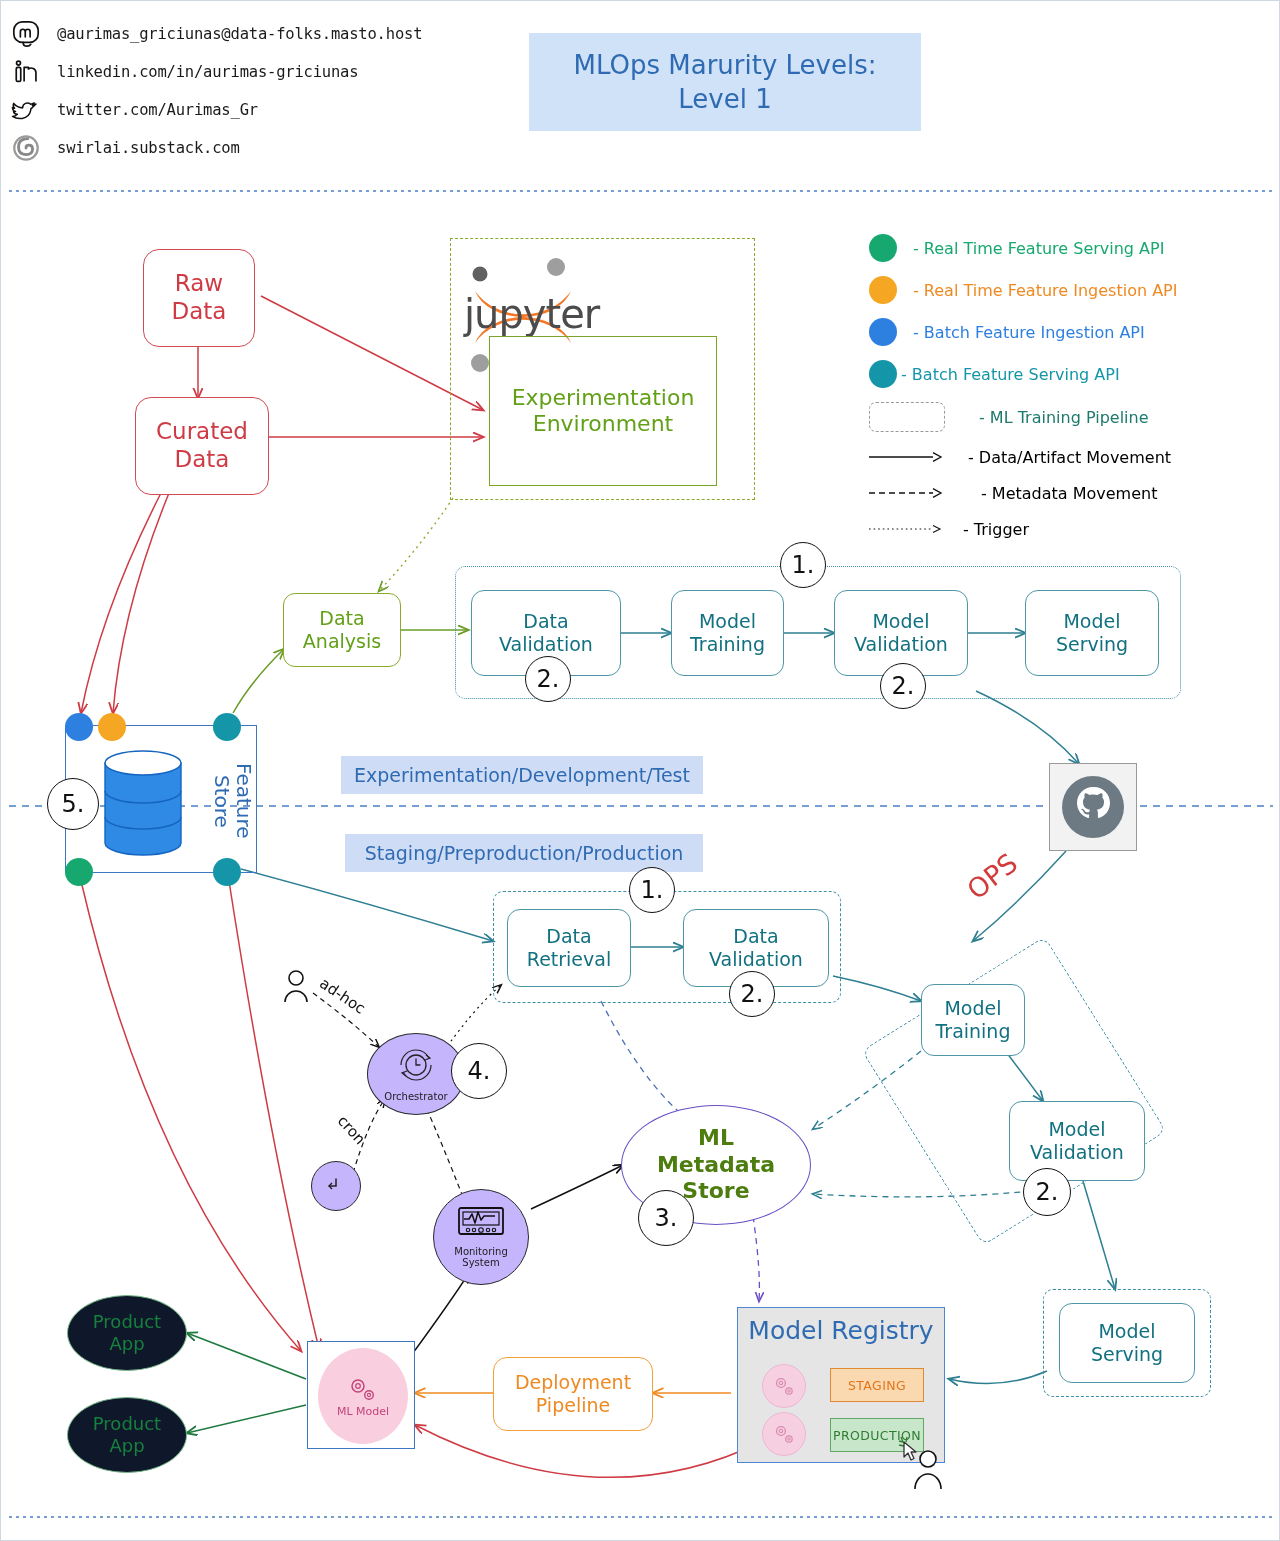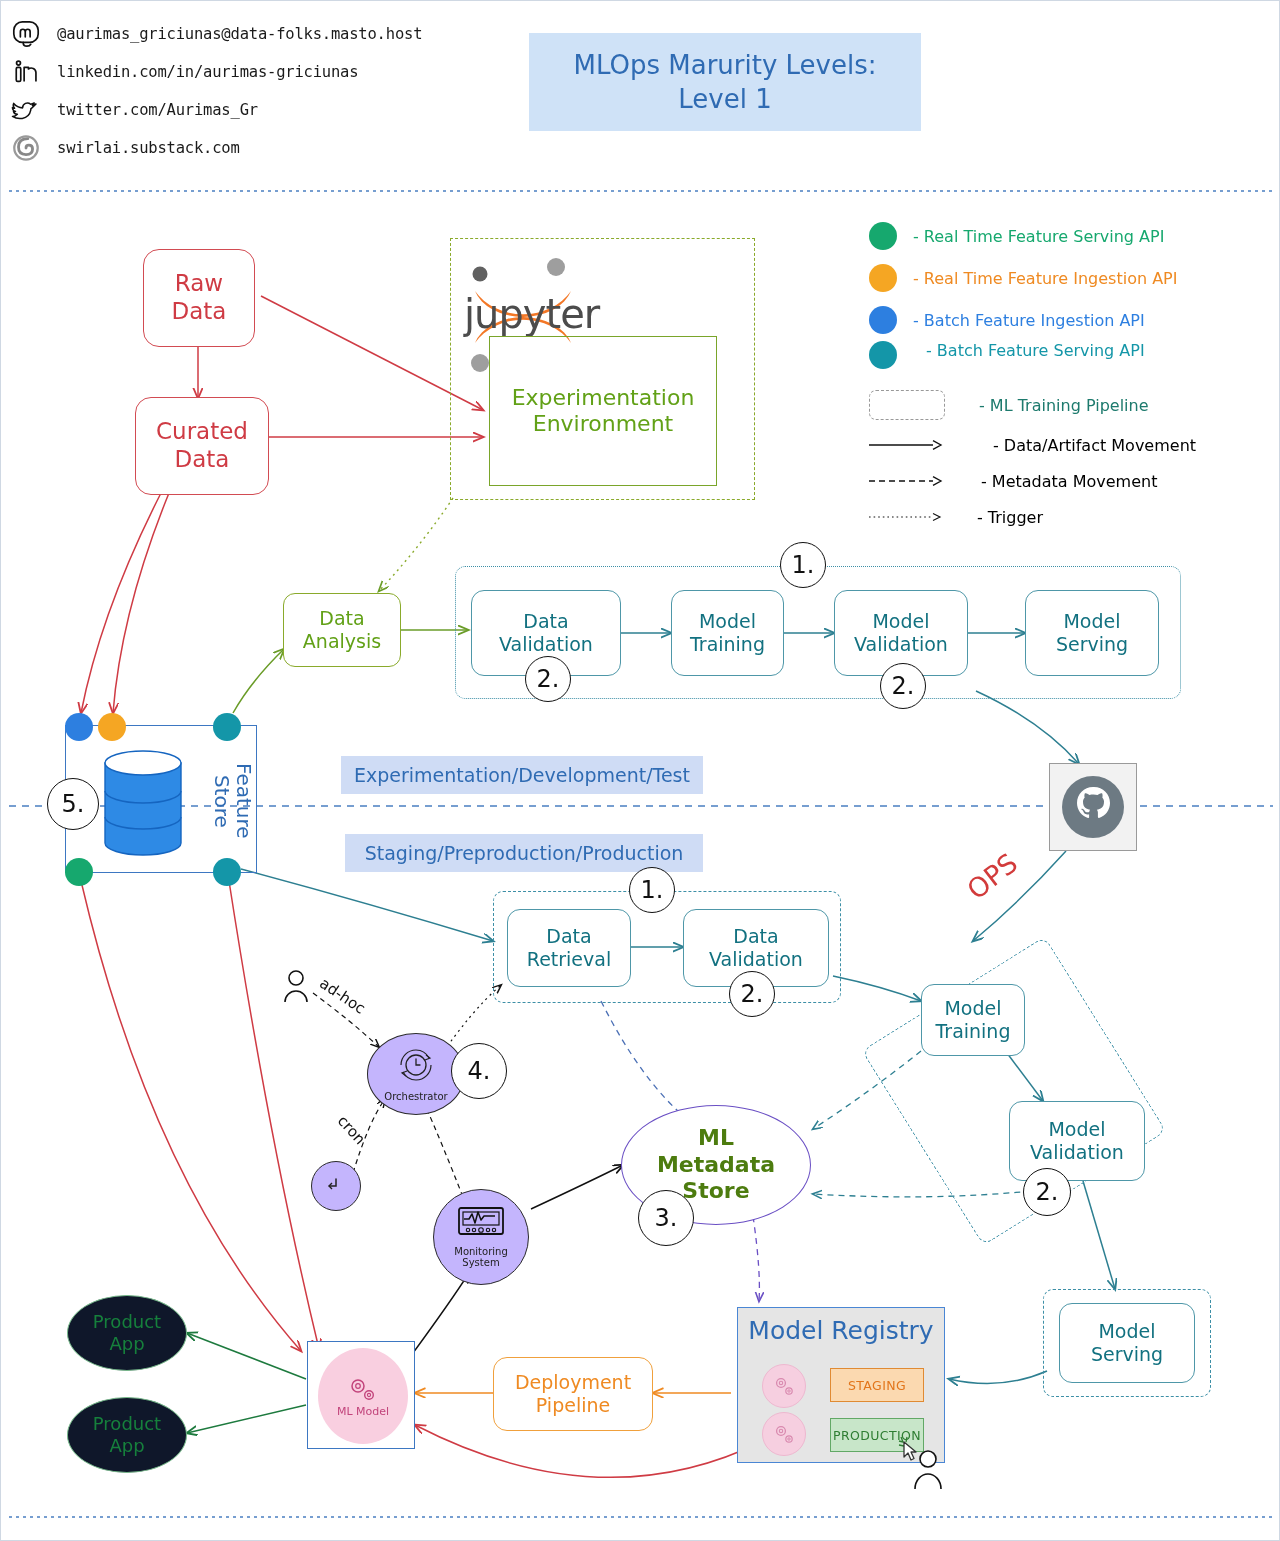--- a/index.html
+++ b/index.html
@@ -221,44 +221,44 @@
 
     <path d="M762 1440 Q600 1520 414 1424" fill="none" stroke="#cf3b44" stroke-width="1.5" marker-end="url(#ar-red)"></path>
 
     <path d="M80 880 Q150 1180 300 1350" fill="none" stroke="#cf3b44" stroke-width="1.5" marker-end="url(#ar-red)"></path>
     <path d="M228 880 Q270 1150 318 1348" fill="none" stroke="#cf3b44" stroke-width="1.5" marker-end="url(#ar-red)"></path>
 
     <line x1="305" y1="1378" x2="186" y2="1332" stroke="#1d7a3e" stroke-width="1.5" marker-end="url(#ar-dkgreen)"></line>
     <line x1="305" y1="1404" x2="186" y2="1432" stroke="#1d7a3e" stroke-width="1.5" marker-end="url(#ar-dkgreen)"></line>
   </svg>
 
-  <div class="abs" style="left:868px;top:214px;width:400px;">
+  <div class="abs" style="left:868px;top:226px;width:400px;">
     <div style="display:flex;align-items:center;gap:16px;height:42px;">
       <span class="dot" style="width:28px;height:28px;background:#16a86e;flex:0 0 28px;"></span>
       <span class="legend-txt" style="color:#16a86e;">- Real Time Feature Serving API</span>
     </div>
     <div style="display:flex;align-items:center;gap:16px;height:42px;">
       <span class="dot" style="width:28px;height:28px;background:#f5a623;flex:0 0 28px;"></span>
       <span class="legend-txt" style="color:#ef8a22;">- Real Time Feature Ingestion API</span>
     </div>
     <div style="display:flex;align-items:center;gap:16px;height:42px;">
       <span class="dot" style="width:28px;height:28px;background:#2d7fe0;flex:0 0 28px;"></span>
       <span class="legend-txt" style="color:#2d7fe0;">- Batch Feature Ingestion API</span>
     </div>
-    <div style="display:flex;gap:29px;height:42px;">
+    <div style="display:flex;align-items:center;gap:4px;height:42px;">
       <span class="dot" style="width:28px;height:28px;background:#1496a8;flex:0 0 28px;"></span>
       <span class="legend-txt" style="color:#1496a8;">- Batch Feature Serving API</span>
     </div>
 
     <div style="display:flex;align-items:center;gap:16px;height:44px;">
       <span style="width:74px;height:28px;border:1.6px dashed #999;border-radius:7px;flex:0 0 74px;"></span>
       <span class="legend-txt" style="color:#1d7a6d;margin-left:18px;">- ML Training Pipeline</span>
     </div>
 
-    <div style="display:flex;align-items:center;gap:32px;height:36px;text-align:right;">
+    <div style="display:flex;align-items:center;gap:7px;height:36px;text-align:right;">
       <span style="flex:0 0 74px;">
         <svg width="74" height="12" viewBox="0 0 74 12">
           <line x1="0" y1="6" x2="64" y2="6" stroke="#111" stroke-width="1.3"></line>
           <path d="M64,1.6 L72,6 L64,10.4" fill="none" stroke="#111" stroke-width="1.3"></path>
         </svg>
       </span>
       <span class="legend-txt" style="margin-left:18px;">- Data/Artifact Movement</span>
     </div>
     <div style="display:flex;align-items:center;gap:20px;height:36px;">
       <span style="flex:0 0 74px;">
@@ -269,21 +269,21 @@
       </span>
       <span class="legend-txt" style="margin-left:18px;">- Metadata Movement</span>
     </div>
     <div style="display:flex;align-items:center;gap:16px;height:36px;">
       <span style="flex:0 0 74px;">
         <svg width="74" height="12" viewBox="0 0 74 12">
           <line x1="0" y1="6" x2="64" y2="6" stroke="#111" stroke-width="1.2" stroke-dasharray="1.6,3"></line>
           <path d="M64,2.6 L71,6 L64,9.4" fill="none" stroke="#111" stroke-width="1.1"></path>
         </svg>
       </span>
-      <span class="legend-txt" style="margin-left:18px;">- Trigger</span>
+      <span class="legend-txt" style="margin-left:4px;">- Trigger</span>
     </div>
   </div>
 
   <div class="abs node red" style="left:142px;top:248px;width:112px;height:98px;">
     <div>
       <div>Raw</div>
       <div>Data</div>
     </div>
   </div>
 

